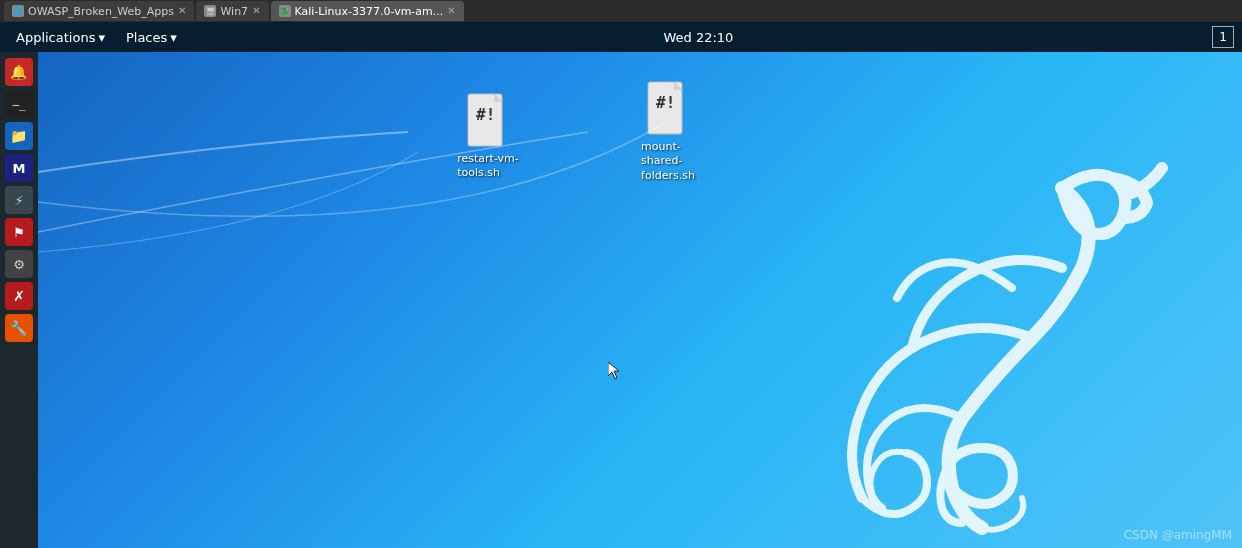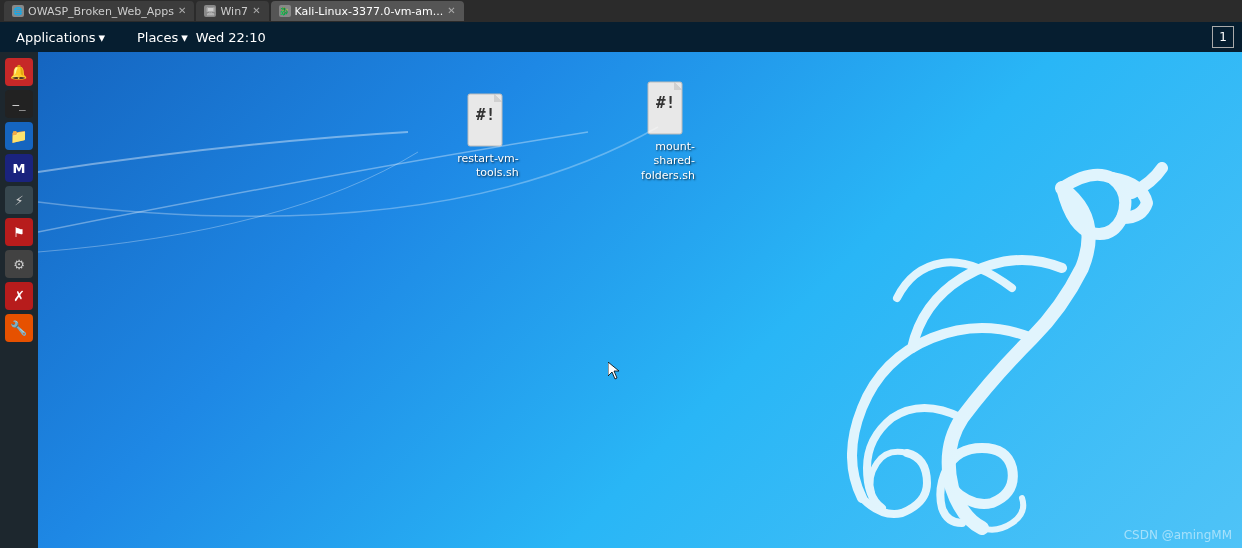--- a/index.html
+++ b/index.html
@@ -69,32 +69,33 @@
       background: rgba(0,0,0,0.75);
       display: flex;
       align-items: center;
       z-index: 50;
       color: #fff;
       font-size: 13px;
     }
     .gnome-topbar-left {
       display: flex;
       align-items: center;
-      gap: 16px;
+      gap: 5px;
       padding-left: 8px;
     }
     .gnome-menu-item {
       padding: 4px 8px;
       cursor: pointer;
       display: flex;
       align-items: center;
       gap: 3px;
     }
     .gnome-topbar-center {
       flex: 1;
+      text-align: center;
       font-size: 13px;
     }
     .gnome-topbar-right {
       padding-right: 8px;
       font-size: 13px;
       display: flex;
       align-items: center;
       gap: 6px;
     }
     .workspace-indicator {
@@ -327,37 +328,37 @@
       <svg viewBox="0 0 48 56" xmlns="http://www.w3.org/2000/svg">
 
         <rect x="4" y="2" width="34" height="52" rx="2" fill="#e8e8e8" stroke="#bbb" stroke-width="1"></rect>
 
         <polygon points="30,2 38,10 30,10" fill="#bbb"></polygon>
         <polygon points="30,2 30,10 38,10" fill="#d0d0d0"></polygon>
 
         <text x="12" y="28" font-size="16" font-weight="bold" fill="#333" font-family="monospace">#!</text>
       </svg>
     </div>
-    <span class="file-label" style="white-space:pre-line; text-align:right;">restart-vm-
+    <span class="file-label" style="white-space:pre-line; text-align:left;">restart-vm-
 tools.sh</span>
   </div>
 
   <div class="desktop-file" style="left: 590px; top: 28px;">
     <div class="file-icon">
       <svg viewBox="0 0 48 56" xmlns="http://www.w3.org/2000/svg">
 
         <rect x="4" y="2" width="34" height="52" rx="2" fill="#e8e8e8" stroke="#bbb" stroke-width="1"></rect>
 
         <polygon points="30,2 38,10 30,10" fill="#bbb"></polygon>
         <polygon points="30,2 30,10 38,10" fill="#d0d0d0"></polygon>
 
         <text x="12" y="28" font-size="16" font-weight="bold" fill="#333" font-family="monospace">#!</text>
       </svg>
     </div>
-    <span class="file-label" style="white-space:pre-line; text-align:right;">mount-
+    <span class="file-label" style="white-space:pre-line; text-align:left;">mount-
 shared-
 folders.sh</span>
   </div>
 
   <svg class="cursor" style="left: 570px; top: 310px;" viewBox="0 0 12 18" xmlns="http://www.w3.org/2000/svg">
     <polygon points="0,0 0,14 4,10 7,17 9,16 6,9 11,9" fill="white" stroke="black" stroke-width="0.8"></polygon>
   </svg>
 
   <div class="csdn-watermark">
     <span>CSDN @amingMM</span>

